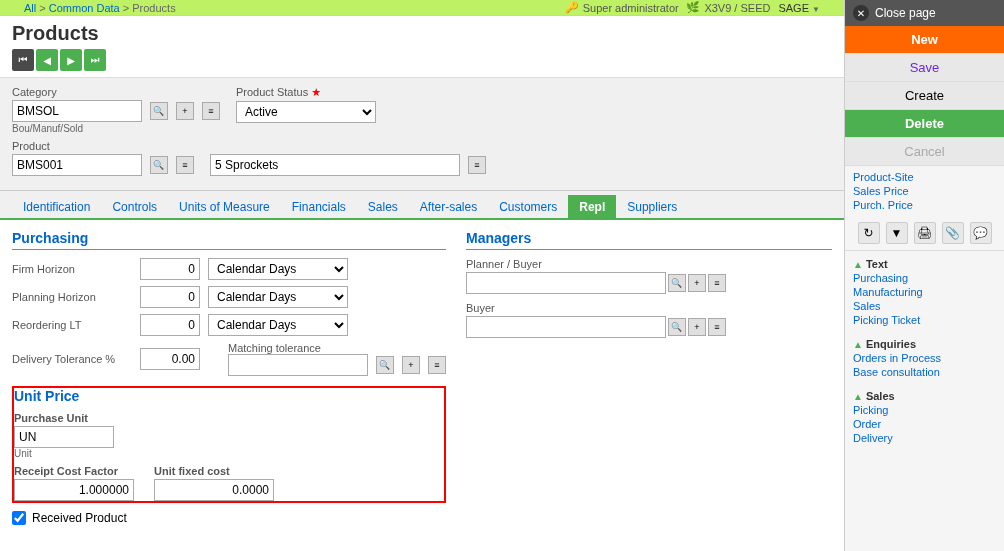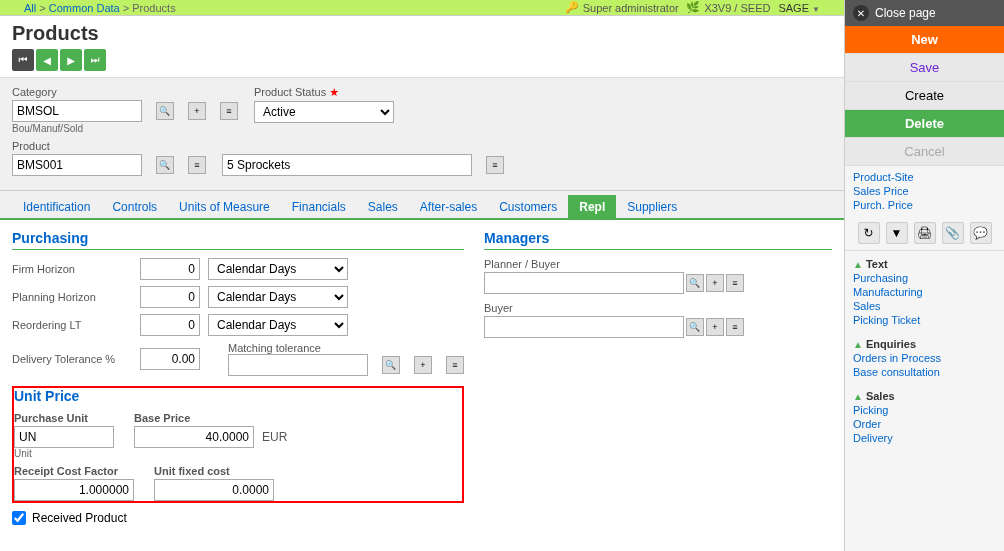--- a/index.html
+++ b/index.html
@@ -28,21 +28,21 @@
     .nav-btn.prev { background: #4caf50; color: white; }
     .nav-btn.next { background: #4caf50; color: white; }
     .nav-btn.last { background: #4caf50; color: white; }
 
     
     .form-section { background: #f0f0f0; padding: 8px 12px; border-bottom: 1px solid #ccc; }
     .form-row { display: flex; gap: 16px; align-items: flex-start; margin-bottom: 6px; }
     .field-group { display: flex; flex-direction: column; }
     .field-label { font-size: 11px; color: #555; margin-bottom: 2px; }
     .field-label .required { color: red; }
-    .input-with-icons { display: flex; align-items: center; gap: 14px; }
+    .input-with-icons { display: flex; align-items: center; gap: 8px; }
     .text-input { border: 1px solid #aaa; background: white; padding: 2px 4px; font-size: 12px; height: 22px; }
     .text-input.sm { width: 130px; }
     .text-input.md { width: 200px; }
     .icon-btn { width: 18px; height: 18px; background: #e0e0e0; border: 1px solid #aaa; cursor: pointer; display: flex; align-items: center; justify-content: center; font-size: 9px; }
     .field-sub { font-size: 10px; color: #666; margin-top: 1px; }
     .select-input { border: 1px solid #aaa; background: white; padding: 2px 4px; font-size: 12px; height: 22px; width: 140px; }
     .text-input-wide { border: 1px solid #aaa; background: white; padding: 2px 4px; font-size: 12px; height: 22px; width: 250px; }
 
     
     .tabs-bar { display: flex; gap: 0; background: #f0f0f0; padding: 4px 12px 0; border-bottom: 2px solid #4caf50; }
@@ -233,27 +233,20 @@
           </div>
 
           <div class="unit-price-box">
             <div class="unit-price-title">Unit Price</div>
             <div class="up-row">
               <div class="up-field">
                 <div class="up-label">Purchase Unit</div>
                 <input type="text" class="up-input" value="UN" style="">
                 <div class="up-sub">Unit</div>
               </div>
-              <div class="up-field">
-                <div class="up-label">Base Price</div>
-                <div style="display:flex; align-items:center; gap:4px;">
-                  <input type="text" class="up-input-wide" value="40.0000" style="">
-                  <span class="currency-label">EUR</span>
-                </div>
-              </div>
             </div>
             <div class="receipt-cost-row">
               <div class="up-field">
                 <div class="up-label">Receipt Cost Factor</div>
                 <input type="text" class="up-input-wide" value="1.000000" style="">
               </div>
               <div class="up-field">
                 <div class="up-label">Unit fixed cost</div>
                 <input type="text" class="up-input-wide" value="0.0000" style="">
               </div>

